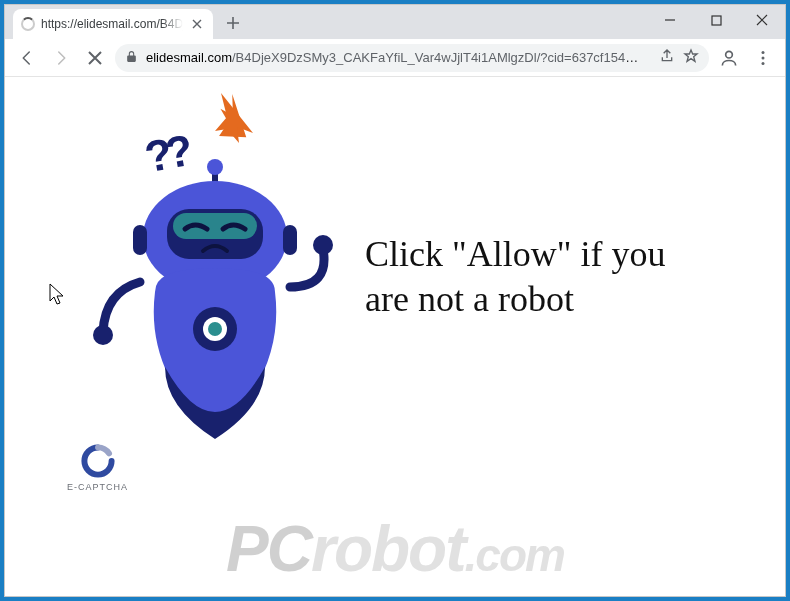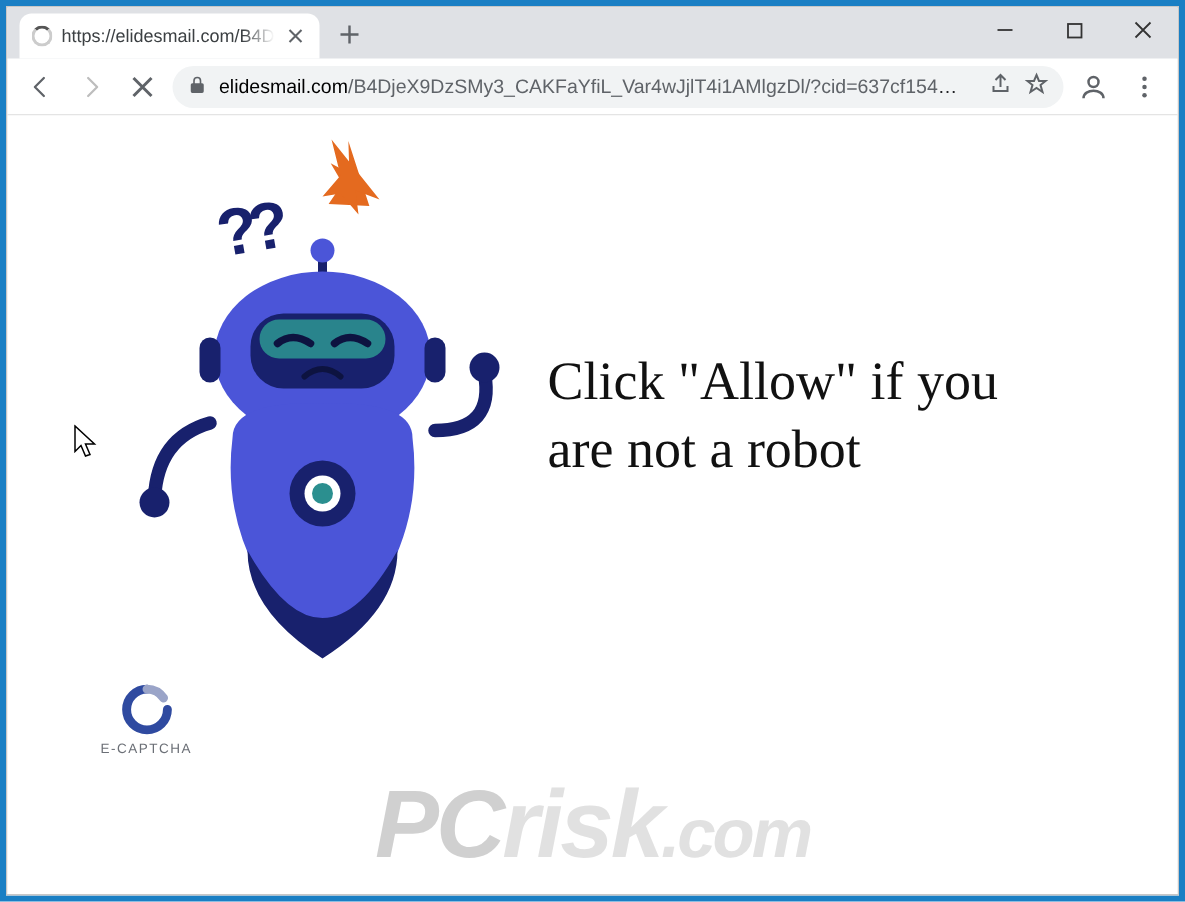--- a/index.html
+++ b/index.html
@@ -160,21 +160,21 @@
     position: absolute;
     left: 360px; top: 155px;
     width: 330px;
     font-family: Georgia, "Times New Roman", serif;
     font-size: 36px;
     line-height: 1.25;
     color: #111;
   }
   .captcha-logo {
     position: absolute;
-    left: 62px; bottom: 92px;
+    left: 62px; bottom: 104px;
     display: flex;
     flex-direction: column;
     align-items: center;
     gap: 4px;
   }
   .captcha-label {
     font-size: 9px;
     letter-spacing: 1px;
     color: #6b6f76;
   }
@@ -345,17 +345,17 @@
       <div class="captcha-label">E-CAPTCHA</div>
     </div>
 
     <div class="cursor">
       <svg width="18" height="24" viewBox="0 0 18 24">
         <path d="M1 1 L1 18 L5 14 L8 21 L11 20 L8 13 L14 13 Z" fill="#fff" stroke="#000" stroke-width="1"></path>
       </svg>
     </div>
 
     <div class="watermark">
-      <span class="pc">PC</span><span class="risk">risk</span><span class="com">.com</span>
+      <span class="pc">PC</span><span class="risk">robot</span><span class="com">.com</span>
     </div>
 
   </div>
 </div>
 
 </body></html>

